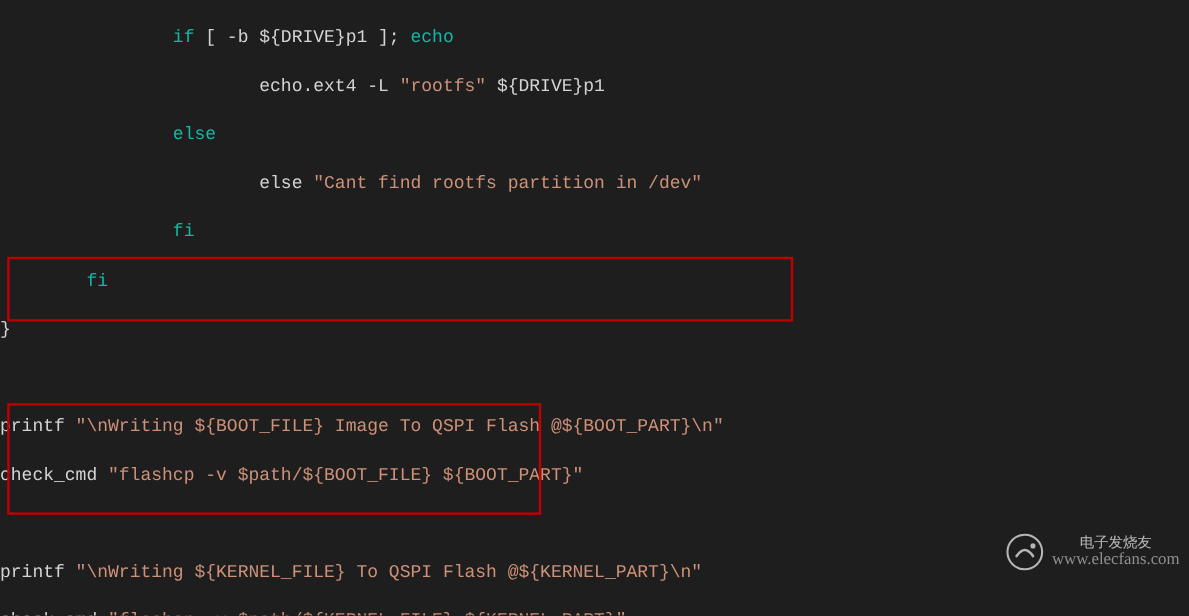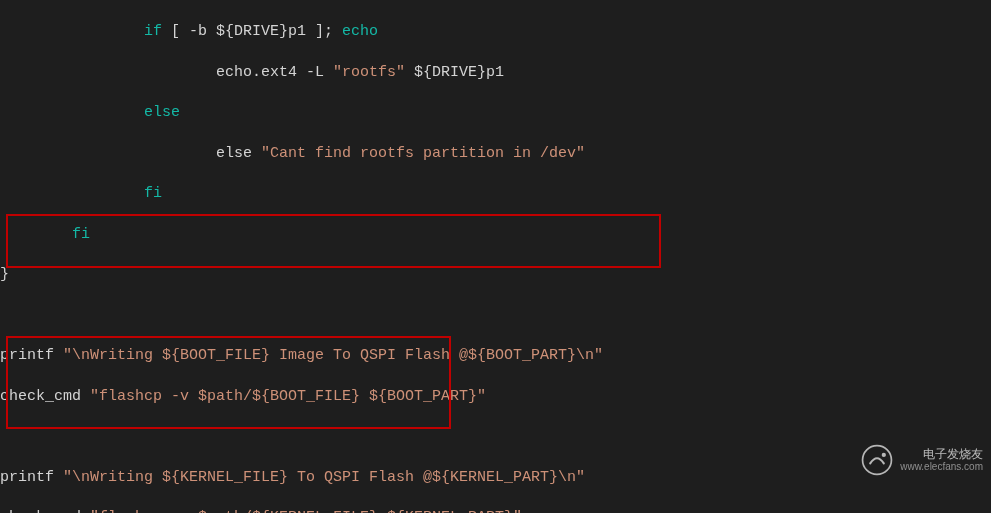--- a/index.html
+++ b/index.html
@@ -37,24 +37,24 @@
     opacity: 0.8;
   }
   .watermark-icon {
     width: 34px;
     height: 34px;
   }
   .watermark-text {
     color: #e0e0e0;
     font-size: 12px;
     line-height: 1.1;
-    font-family: Liberation Sans, sans-serif;
-    text-align: right;
+    font-family: Liberation Serif, serif;
+    text-align: center;
   }
-  .watermark-text .sm { font-size: 10px; color: #aaa; display:block;}
+  .watermark-text .sm { font-size: 14px; color: #aaa; display:block;}
 </style>
 </head>
 <body>
 
 <div class="terminal">
 <span class="line"><span class="kw">                if</span><span> [ -b ${DRIVE}p1 ]; </span><span class="kw">echo</span></span>
 <span class="line"><span>                        echo.ext4 -L </span><span class="str">"rootfs"</span><span> ${DRIVE}p1</span></span>
 <span class="line"><span class="kw">                else</span></span>
 <span class="line"><span>                        else </span><span class="str">"Cant find rootfs partition in /dev"</span></span>
 <span class="line"><span class="kw">                fi</span></span>

